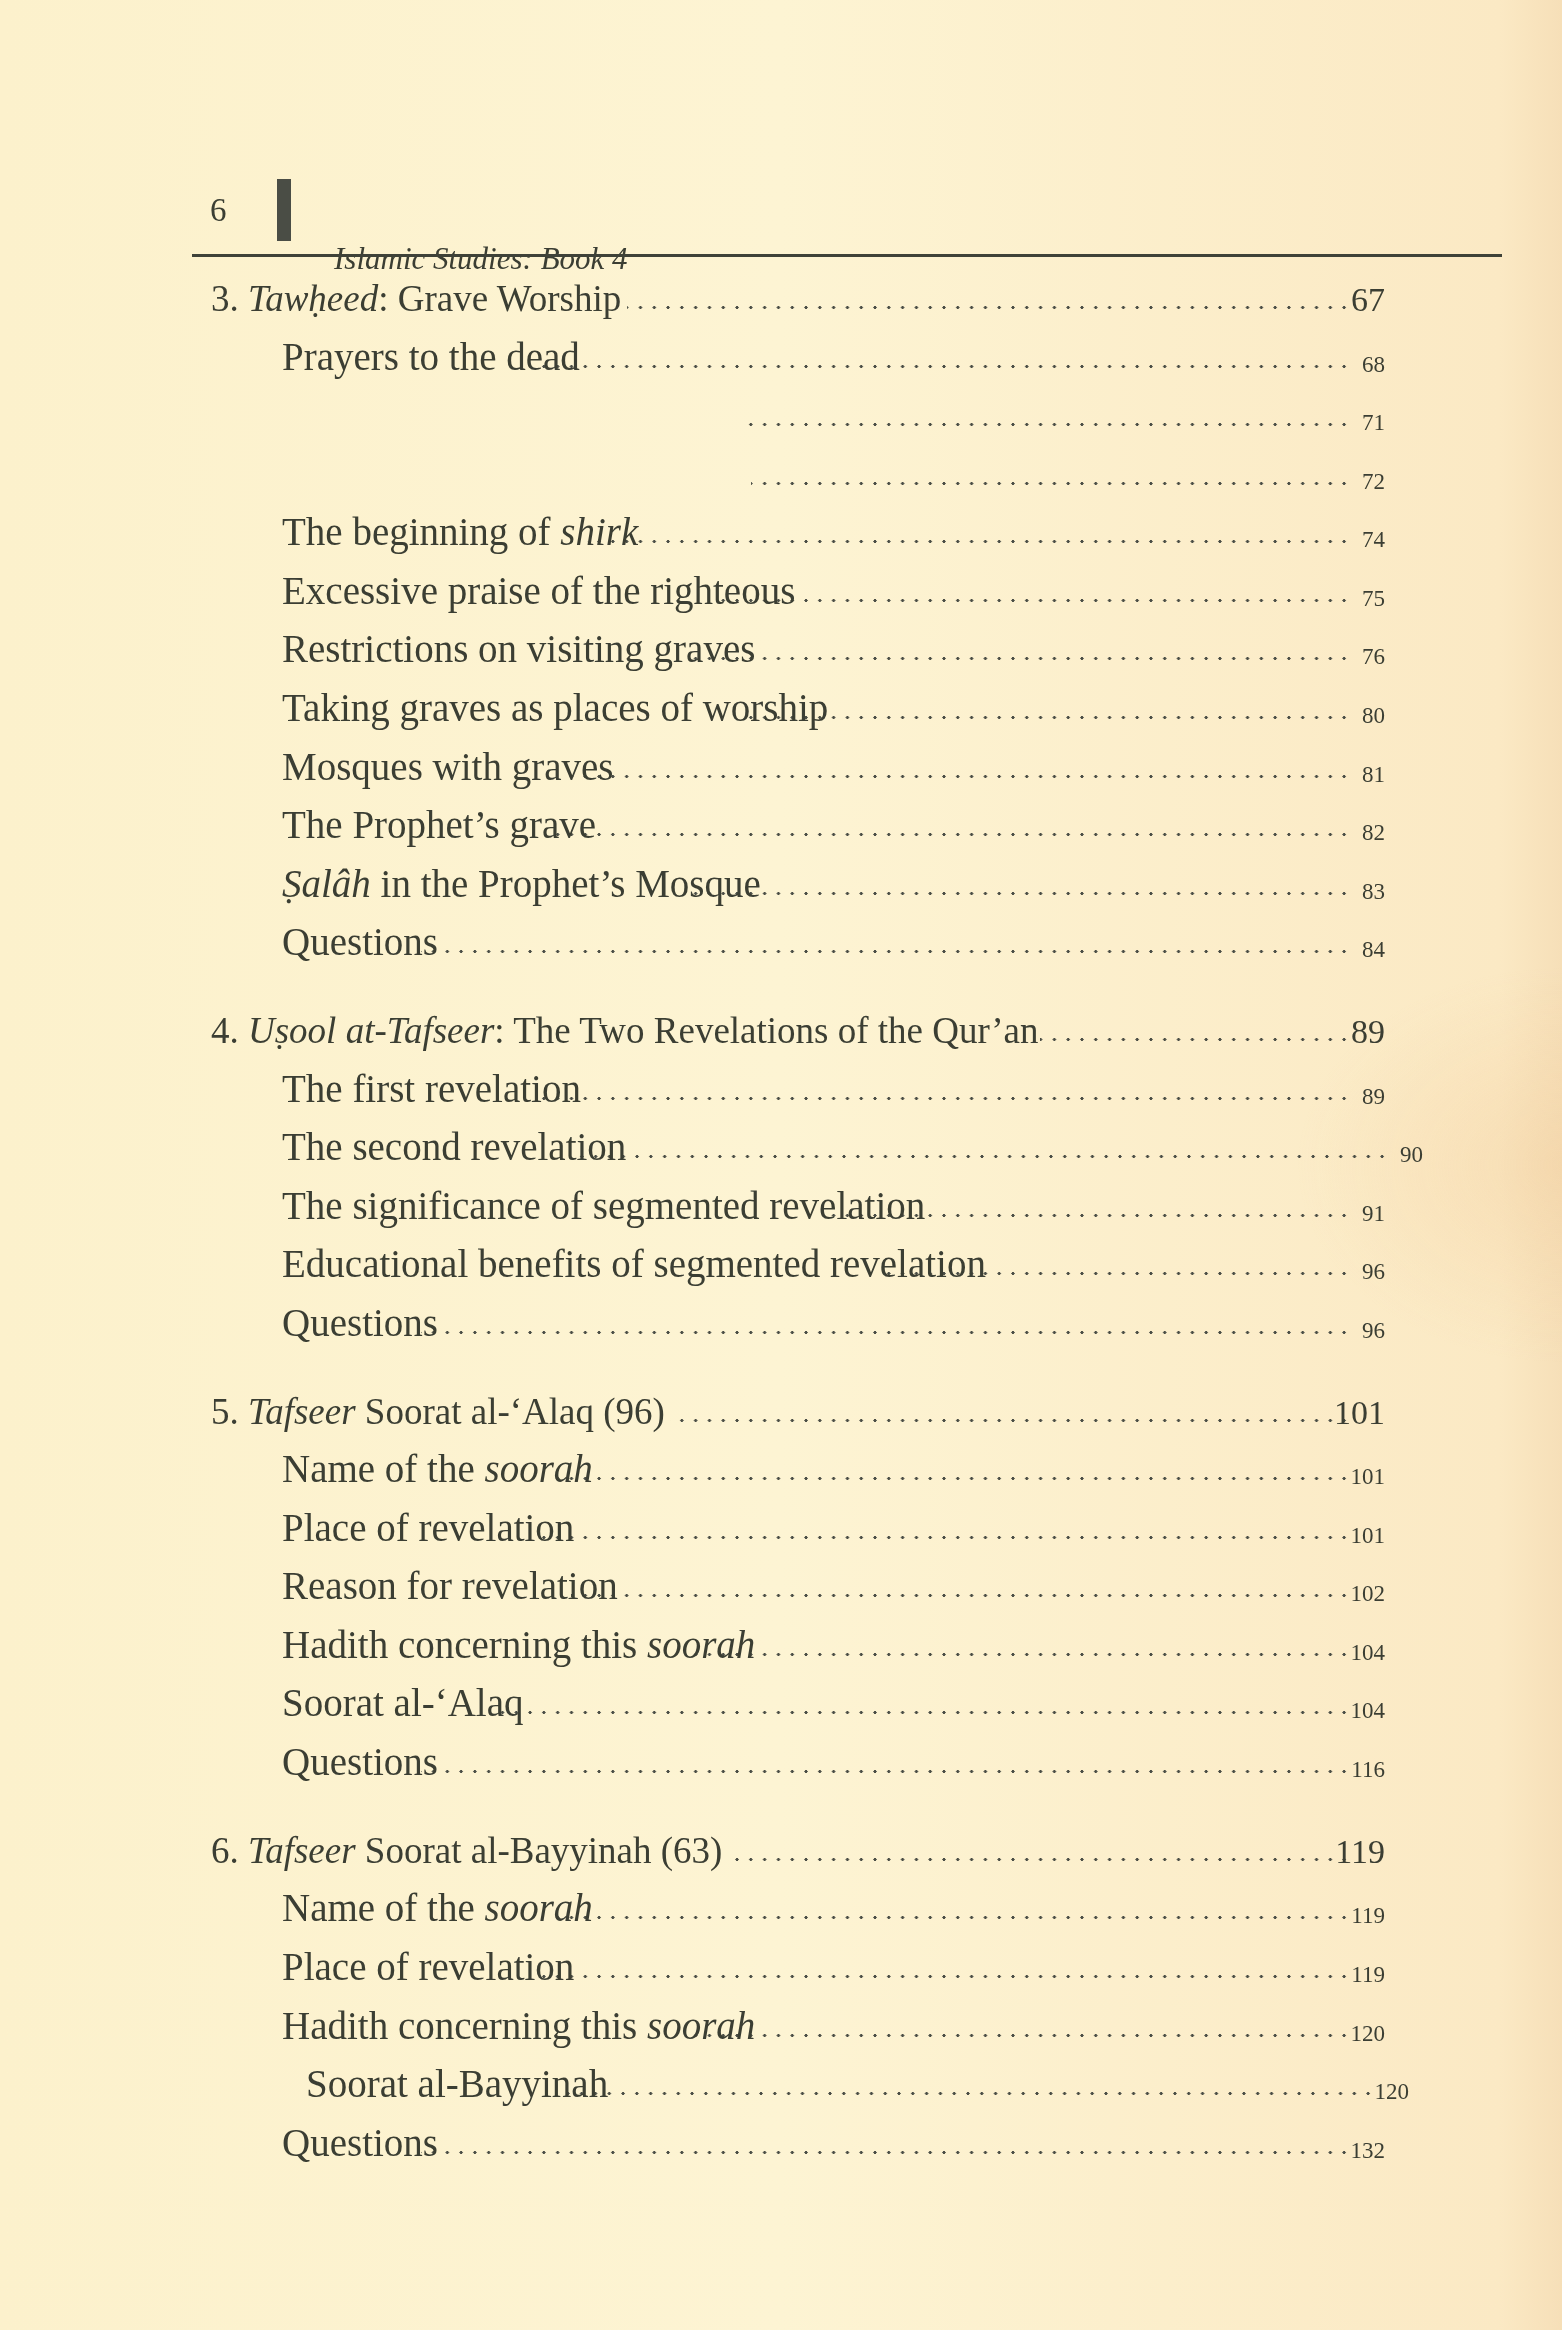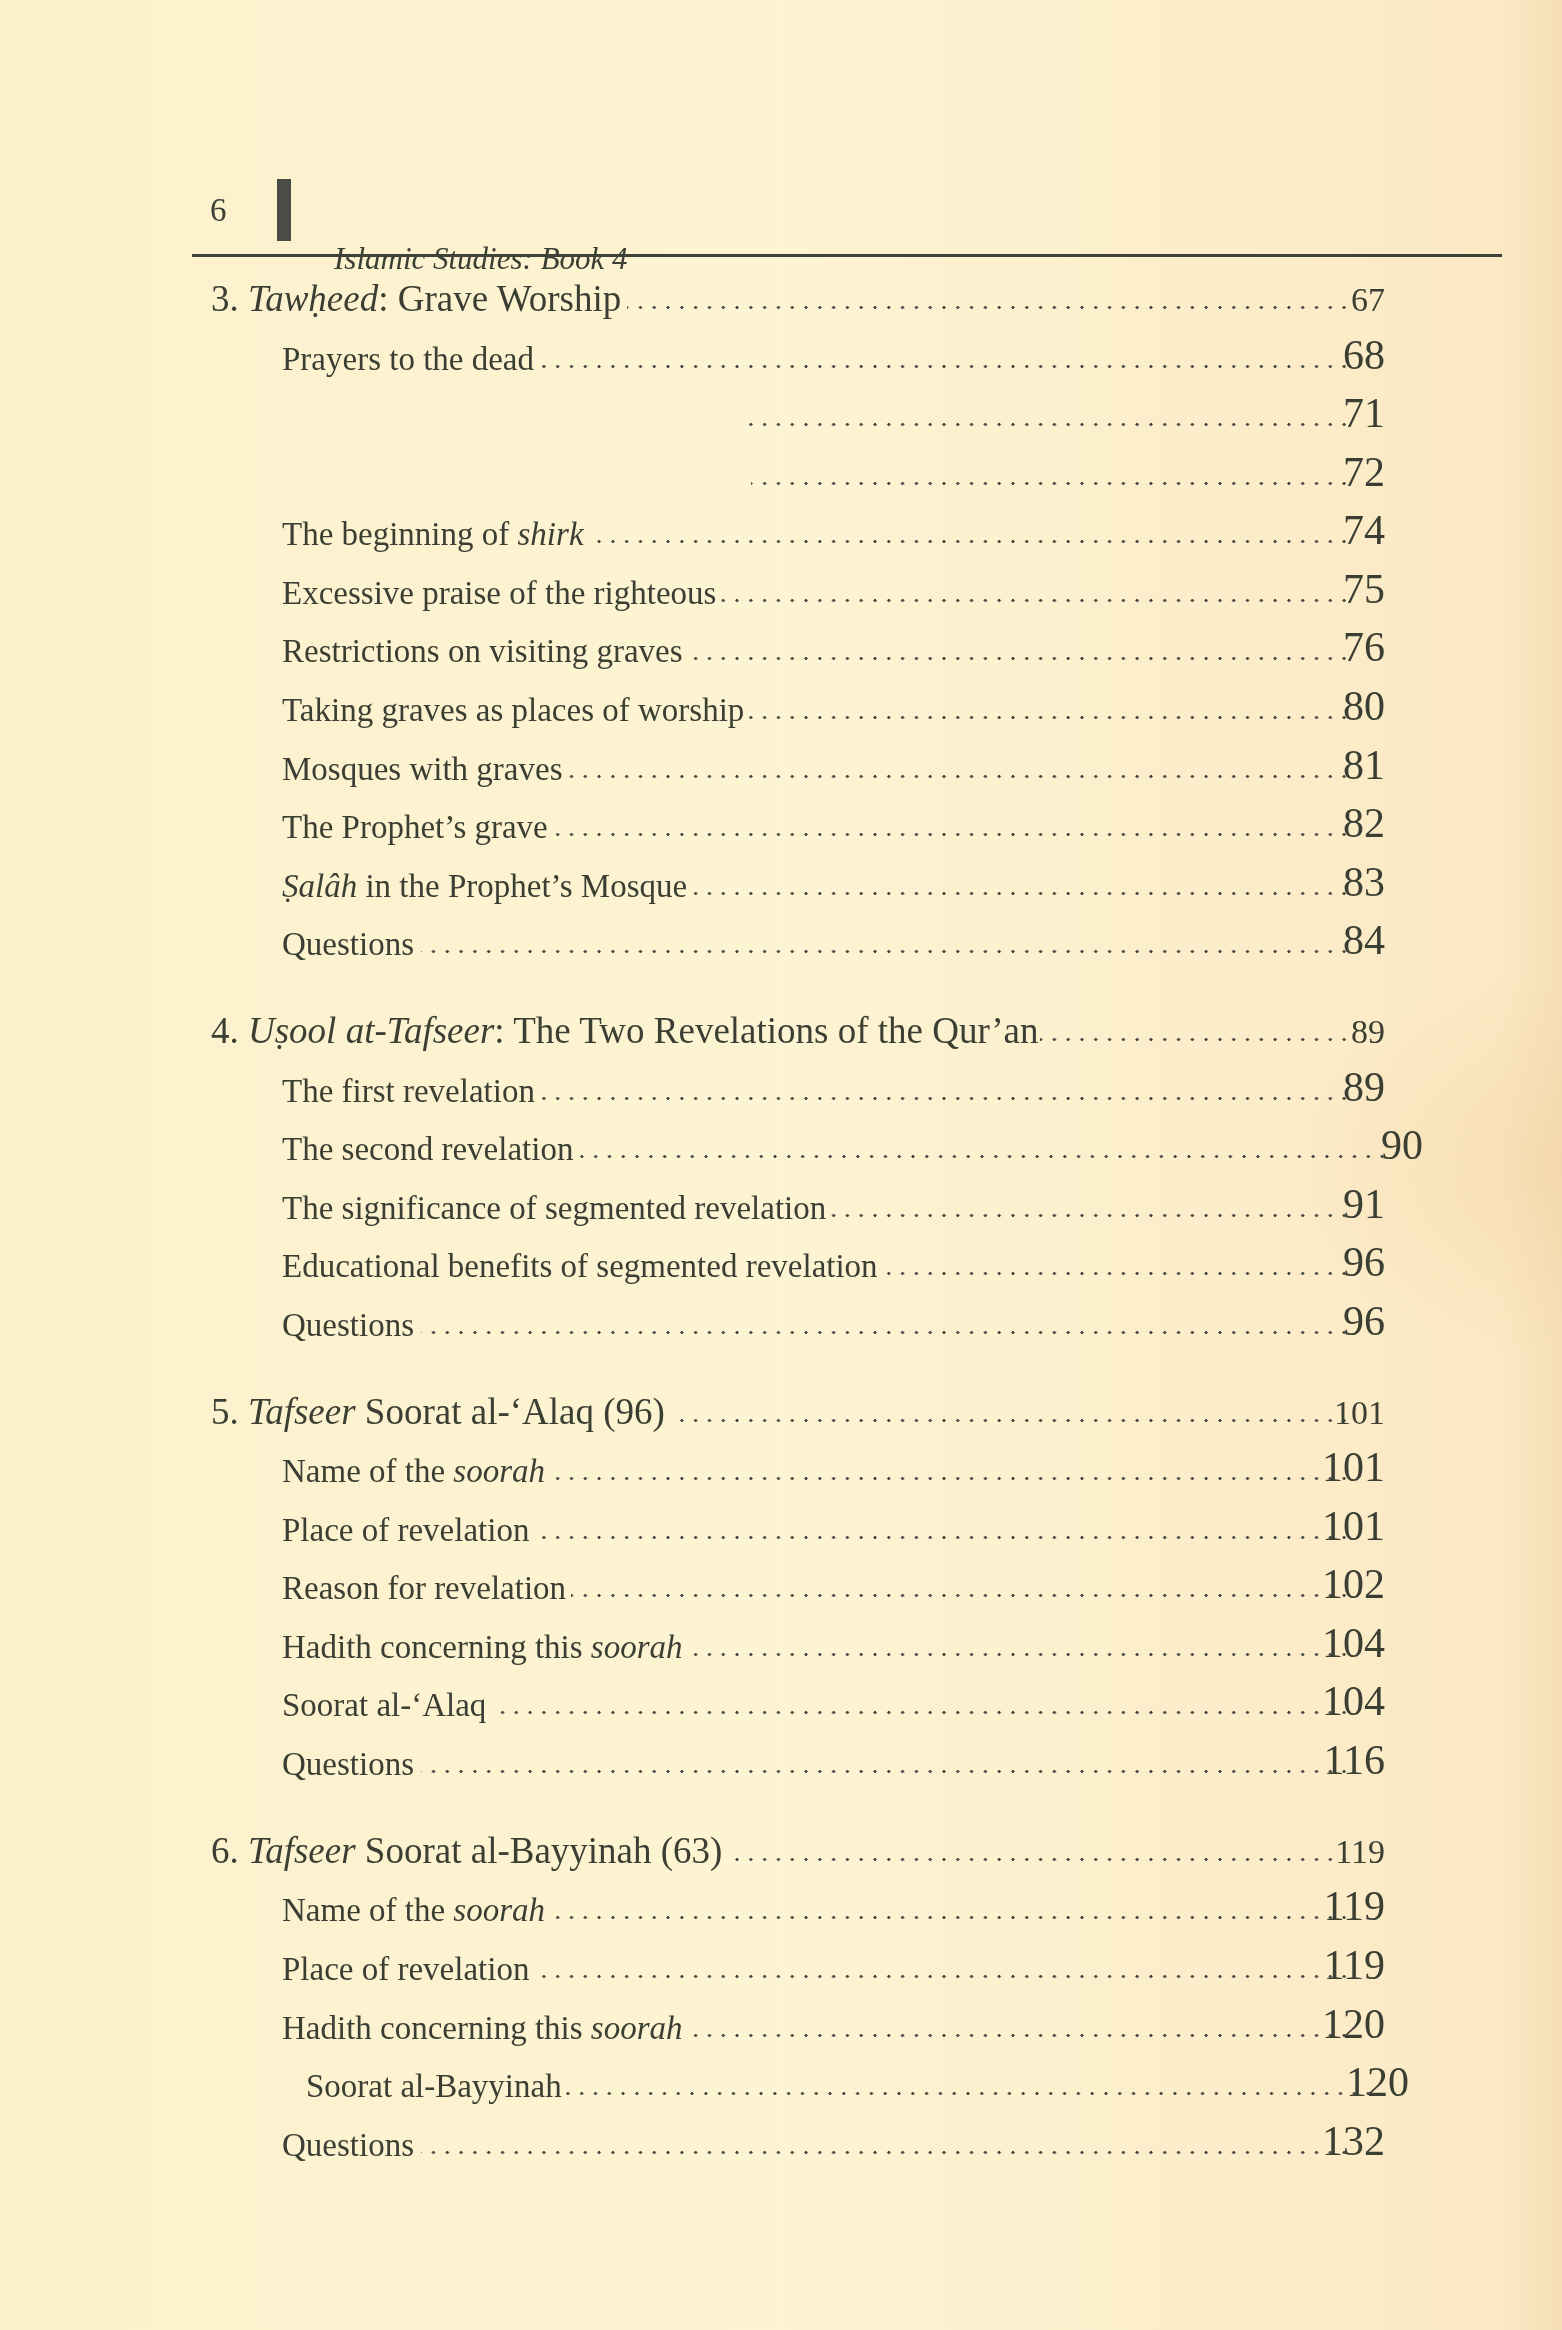--- a/index.html
+++ b/index.html
@@ -83,41 +83,41 @@
       bottom: 5px;
       white-space: nowrap;
       line-height: 1;
     }
     .toc-row.chapter .label {
       left: 211px;
       font-size: 37px;
     }
     .toc-row.section .label {
       left: 282px;
-      font-size: 33px;
+      font-size: 39px;
     }
     .toc-row .dots {
       position: absolute;
       bottom: 11.7px;
       height: 5px;
       right: 117px;
       background-image: radial-gradient(circle, #4a4d45 1.4px, rgba(0,0,0,0) 1.8px);
       background-size: 13.8px 5px;
       background-repeat: repeat-x;
       background-position: right center;
     }
     .toc-row .page {
       position: absolute;
       right: 83px;
       left: auto;
       top: auto;
       width: auto;
       height: auto;
       bottom: 5px;
-      font-size: 42px;
+      font-size: 23px;
       line-height: 1;
       text-align: right;
     }
     .toc-row.chapter .page {
       font-size: 34px;
     }
     .it {
       font-style: italic;
     }
   </style>

